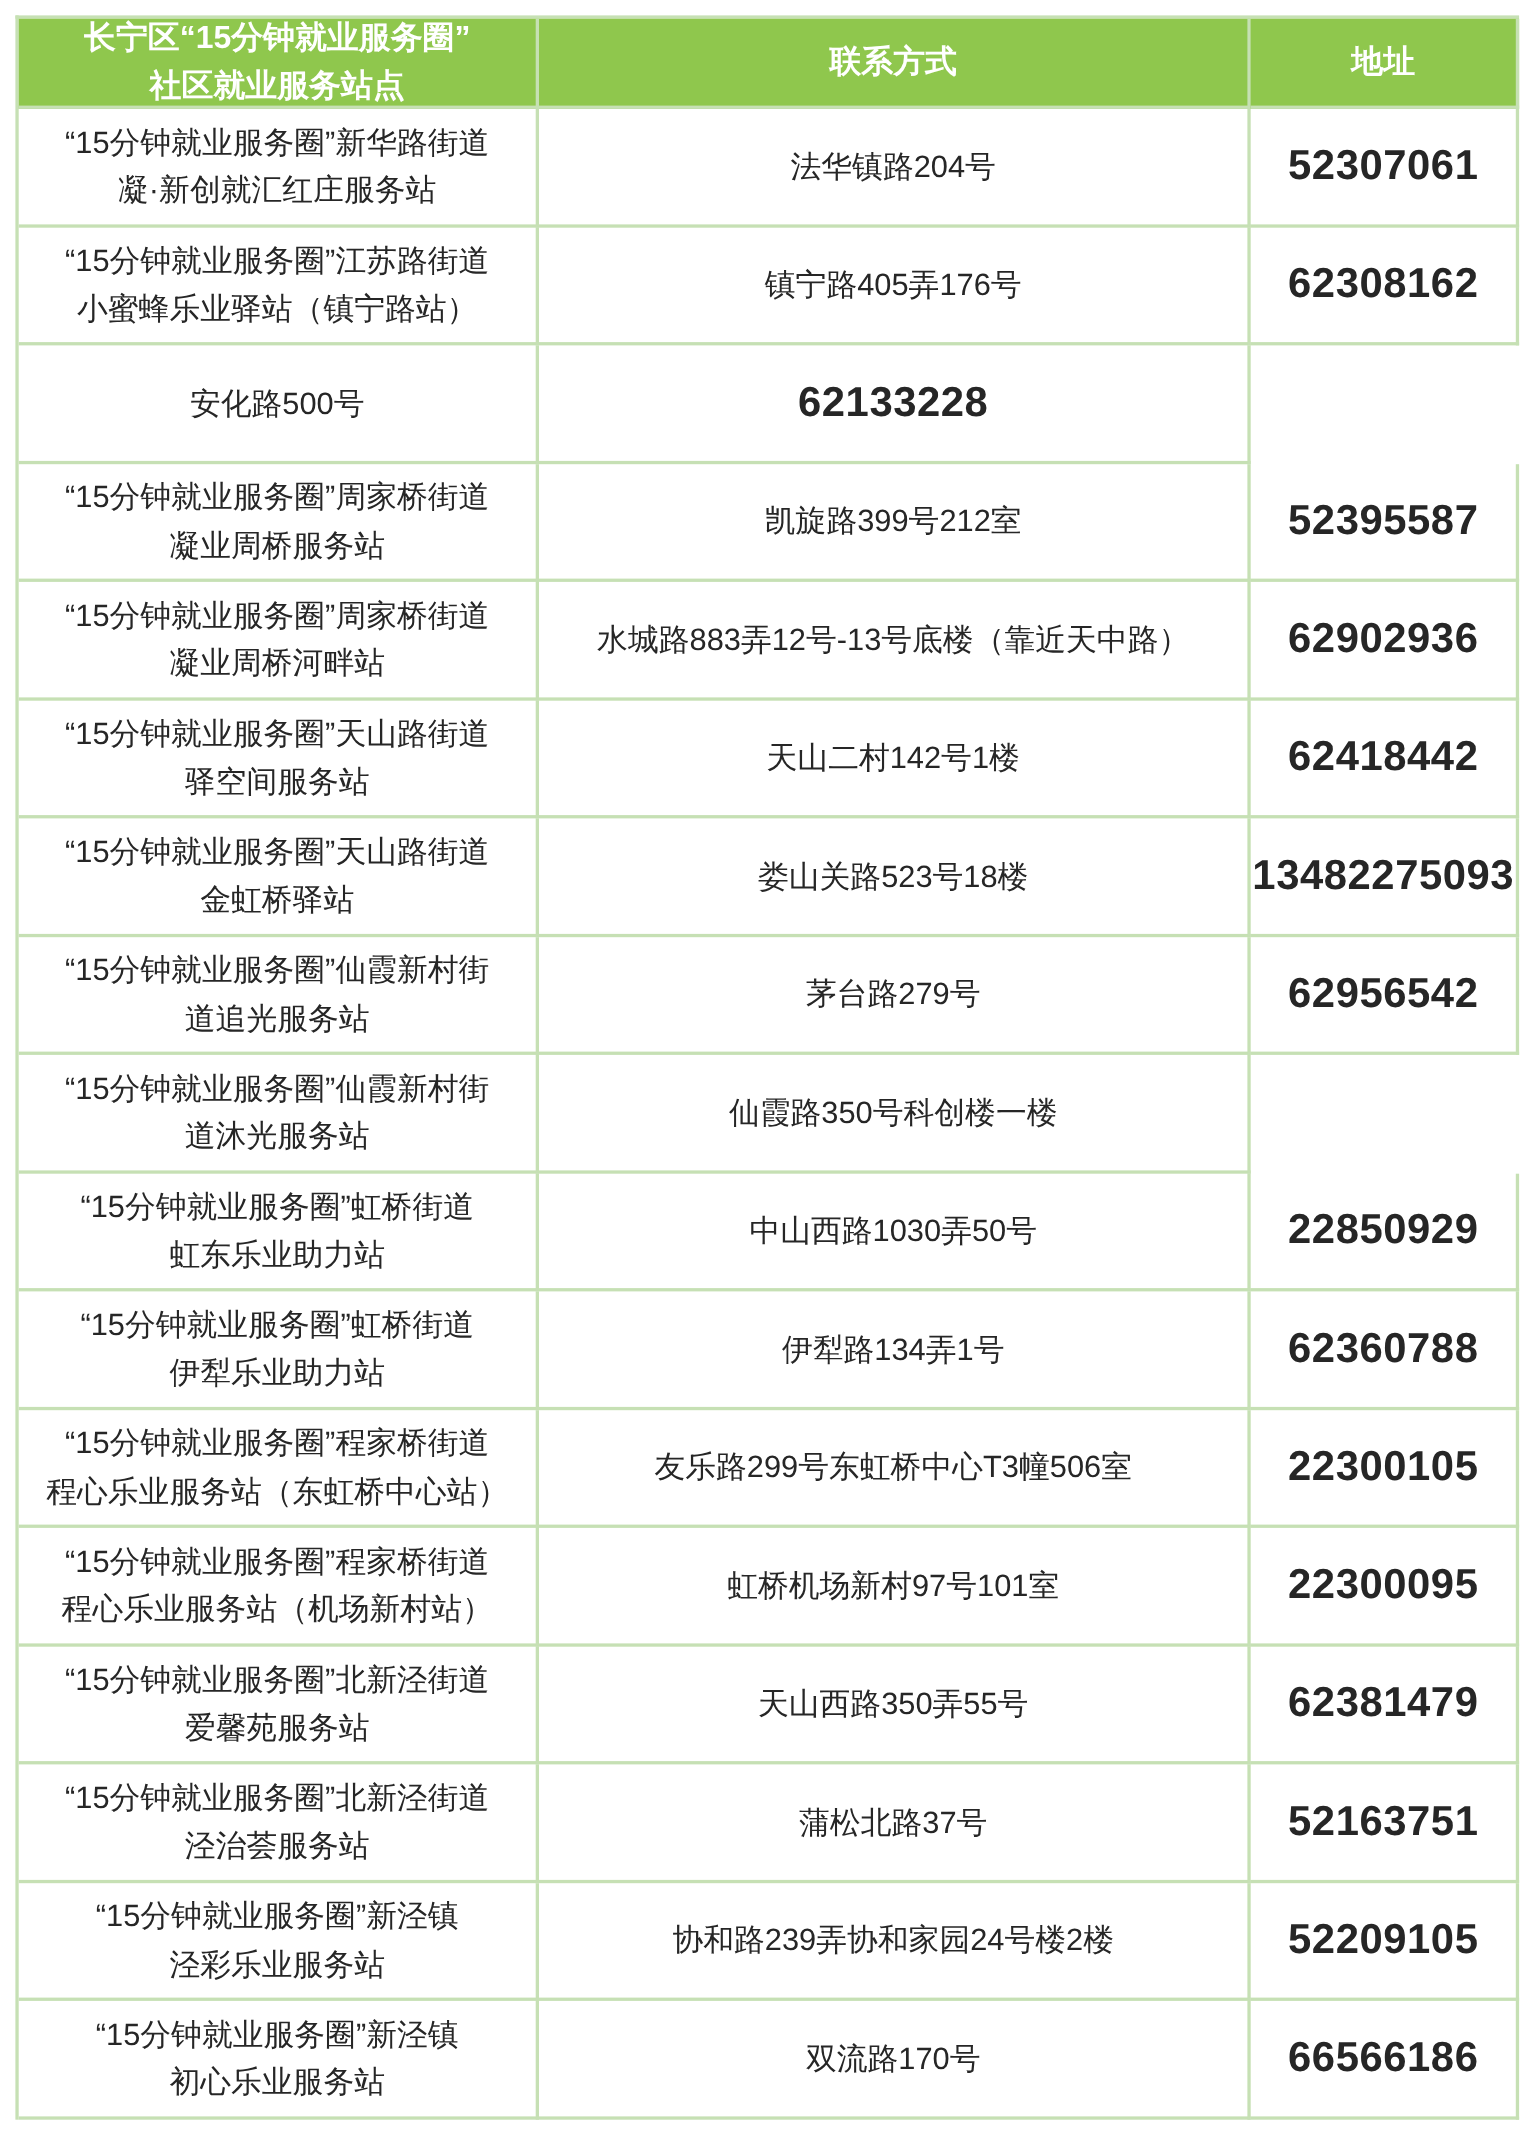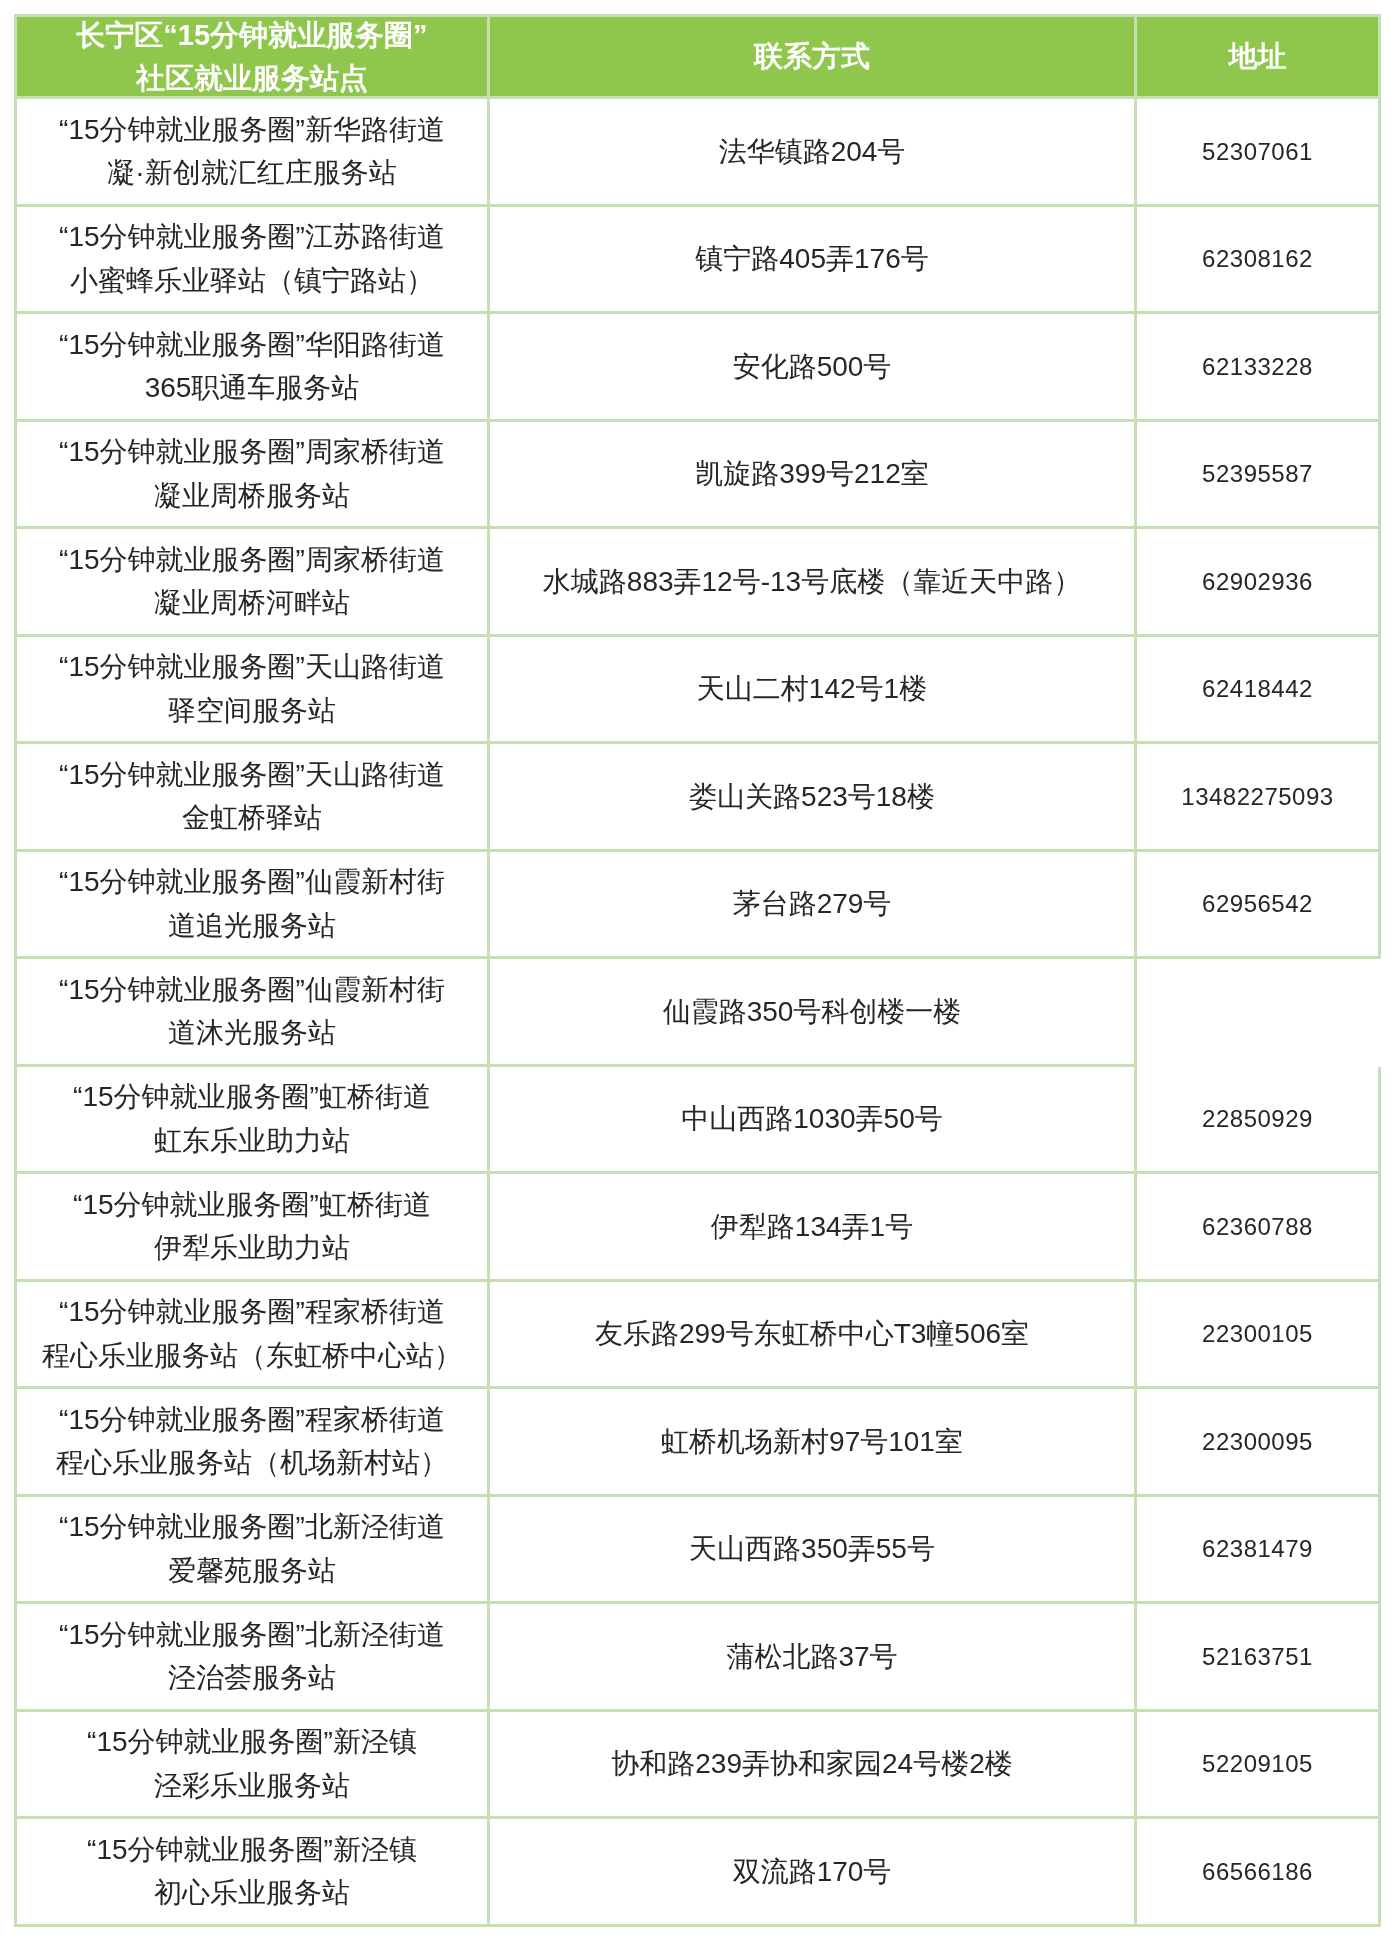--- a/index.html
+++ b/index.html
@@ -48,21 +48,21 @@
   }
   .t-row.header .t-cell {
     background: var(--header-bg);
     color: var(--header-text);
     font-weight: bold;
     font-size: 29px;
     line-height: 1.45;
     height: 82px;
   }
   .t-row.data .t-cell { height: 107.5px; }
-  .t-cell.phone { font-size: 24px; letter-spacing: 0.5px; }
+  .t-cell.phone { font-size: 38px; letter-spacing: 0.5px; font-weight: bold; }
 </style>
 </head>
 <body>
 
 <div class="page">
   <div class="stations-table">
     <div class="t-row header">
       <div class="t-cell">长宁区“15分钟就业服务圈”
 社区就业服务站点</div>
       <div class="t-cell">联系方式</div>
@@ -77,22 +77,20 @@
   </div>
 
   <div class="t-row data">
     <div class="t-cell station">“15分钟就业服务圈”江苏路街道
 小蜜蜂乐业驿站（镇宁路站）</div>
     <div class="t-cell address">镇宁路405弄176号</div>
     <div class="t-cell phone">62308162</div>
   </div>
 
   <div class="t-row data">
-    <div class="t-cell station">“15分钟就业服务圈”华阳路街道
-365职通车服务站</div>
     <div class="t-cell address">安化路500号</div>
     <div class="t-cell phone">62133228</div>
   </div>
 
   <div class="t-row data">
     <div class="t-cell station">“15分钟就业服务圈”周家桥街道
 凝业周桥服务站</div>
     <div class="t-cell address">凯旋路399号212室</div>
     <div class="t-cell phone">52395587</div>
   </div>

